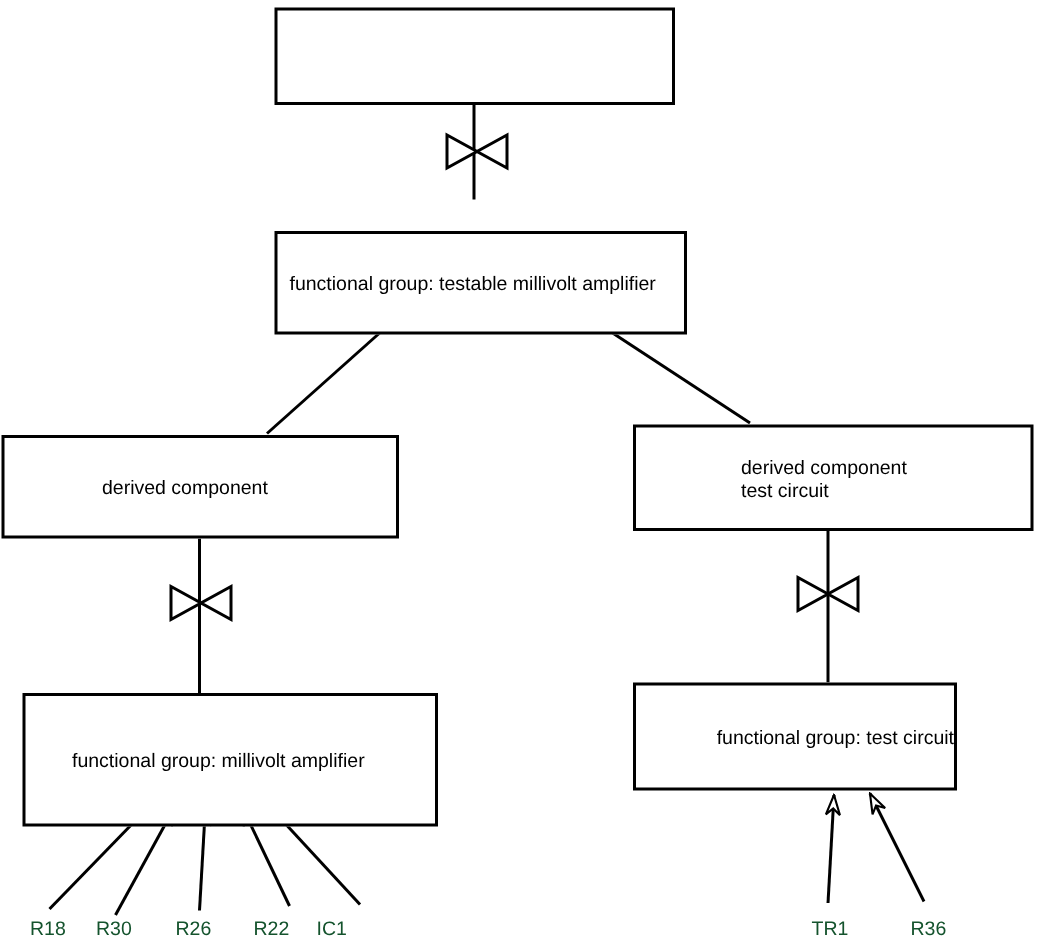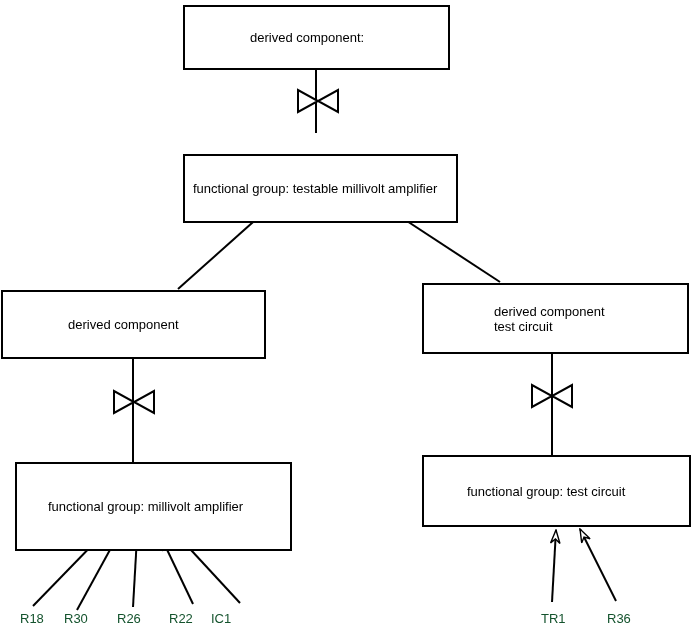--- a/index.html
+++ b/index.html
@@ -33,21 +33,21 @@
     font-size: 13px;
     line-height: 15px;
     color: #000000;
     white-space: nowrap;
   }
   .box-top-derived      { left: 183px; top: 5px;   width: 267px; height: 65px; padding-left: 65px; }
   .box-top-functional   { left: 183px; top: 133px; width: 275px; height: 69px; padding-left: 8px; margin-top: 21px; }
   .box-left-derived     { left: 1px;   top: 290px; width: 265px; height: 69px; padding-left: 65px; }
   .box-right-derived    { left: 422px; top: 283px; width: 267px; height: 71px; padding-left: 70px; }
   .box-left-functional  { left: 15px;   top: 462px; width: 277px; height: 89px; padding-left: 31px; }
-  .box-right-functional { left: 422px; top: 455px; width: 269px; height: 72px; padding-left: 43px; }
+  .box-right-functional { left: 422px; top: 455px; width: 216px; height: 72px; padding-left: 43px; text-align: right; }
   .leaf-label {
     position: absolute;
     top: 611px;
     font-size: 13px;
     line-height: 15px;
     color: #14532d;
     white-space: nowrap;
   }
   .leaf-r18 { left: 20px; }
   .leaf-r30 { left: 64px; }
@@ -121,21 +121,20 @@
 
     <g>
       <line x1="552" y1="602" x2="556" y2="530" marker-end="url(#openArrow)"></line>
     </g>
     <g>
       <line x1="616" y1="601" x2="580" y2="529" marker-end="url(#openArrow)"></line>
     </g>
   </svg>
 
   <div class="box box-top-derived">
-    <div>derived component:</div>
   </div>
 
   <div class="box box-top-functional">
     <div>functional group: testable millivolt amplifier</div>
   </div>
 
   <div class="box box-left-derived">
     <div>derived component</div>
   </div>
 

